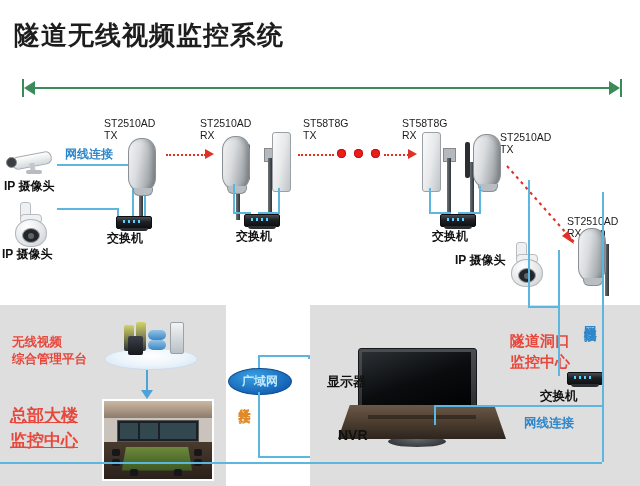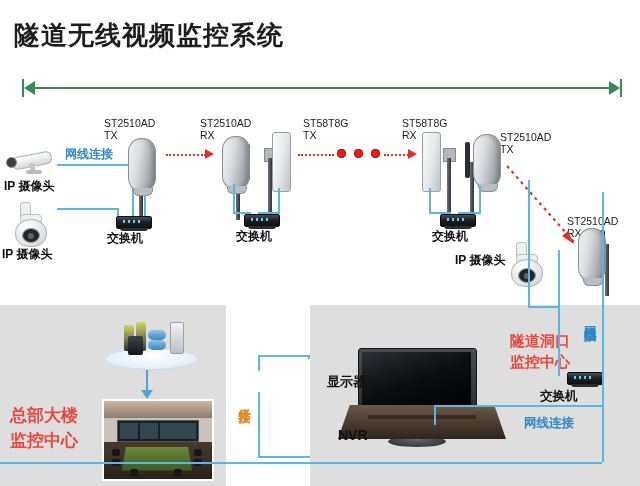--- a/index.html
+++ b/index.html
@@ -284,20 +284,21 @@
   <div class="graypanel" id="gp-left"></div>
 
   <div id="disc"></div>
   <div class="rack abs" style="left:124px;top:325px;width:10px;height:26px;background:linear-gradient(180deg,#d3d36a,#2d2f33);"></div>
   <div class="rack abs" style="left:136px;top:322px;width:10px;height:29px;background:linear-gradient(180deg,#d3d36a,#343840);"></div>
   <div class="rack abs" style="left:128px;top:336px;width:15px;height:19px;background:linear-gradient(180deg,#3d4149,#15181b);"></div>
   <div class="rack abs" style="left:148px;top:330px;width:18px;height:10px;border-radius:6px;background:linear-gradient(180deg,#8fc4e8,#3f86c2);"></div>
   <div class="rack abs" style="left:148px;top:340px;width:18px;height:10px;border-radius:6px;background:linear-gradient(180deg,#8fc4e8,#3f86c2);"></div>
   <div class="rack abs" style="left:170px;top:322px;width:12px;height:30px;background:linear-gradient(180deg,#f1f3f5,#b9c0c6);border:1px solid #9aa1a7;"></div>
 
+  <div class="lbl redlbl" style="left:12px;top:334px;font-size:12.5px;line-height:1.35;">无线视频<br>综合管理平台</div>
 
   <div id="arrowdown"></div>
   <div id="arrowdownhead"></div>
 
   <div id="room">
     <div class="ceiling"></div>
     <div class="wall"></div>
     <div class="vwall">
       <i style="left:2px;"></i>
         <i style="left:22px;"></i>
@@ -306,25 +307,28 @@
     </div>
     <div class="floor"></div>
     <div class="table"></div>
     <div class="chair" style="left:8px;top:48px;"></div>
     <div class="chair" style="left:8px;top:58px;"></div>
     <div class="chair" style="left:90px;top:48px;"></div>
     <div class="chair" style="left:90px;top:58px;"></div>
     <div class="chair" style="left:26px;top:68px;"></div>
     <div class="chair" style="left:70px;top:68px;"></div>
   </div>
-  <div class="lbl redlbl" style="left:10px;top:404px;font-size:17px;line-height:1.45;">总部大楼<br>监控中心</div>
+  <div class="lbl redlbl" style="left:10px;top:404px;font-size:17px;line-height:1.45;text-decoration:underline;">总部大楼<br>监控中心</div>
 
   <div class="lanv" style="left:258px;top:355px;height:16px;"></div>
   <div class="lanh" style="left:258px;top:355px;width:52px;"></div>
   <div class="lanv" style="left:308px;top:355px;height:4px;"></div>
+  <div id="wan">
+    <div id="wanlabel">广域网</div>
+  </div>
   <div class="lanv" style="left:258px;top:392px;height:66px;"></div>
   <div class="lanh" style="left:258px;top:456px;width:52px;"></div>
   <div class="vlbl" style="left:238px;top:398px;color:#e08a2a;font-size:12px;font-weight:700;">光纤连接</div>
 
   <div class="graypanel" id="gp-right"></div>
 
   <div class="lbl redlbl" style="left:510px;top:330px;font-size:15px;line-height:1.4;">隧道洞口<br>监控中心</div>
 
   <div id="mon">
     <div class="bez"></div>

